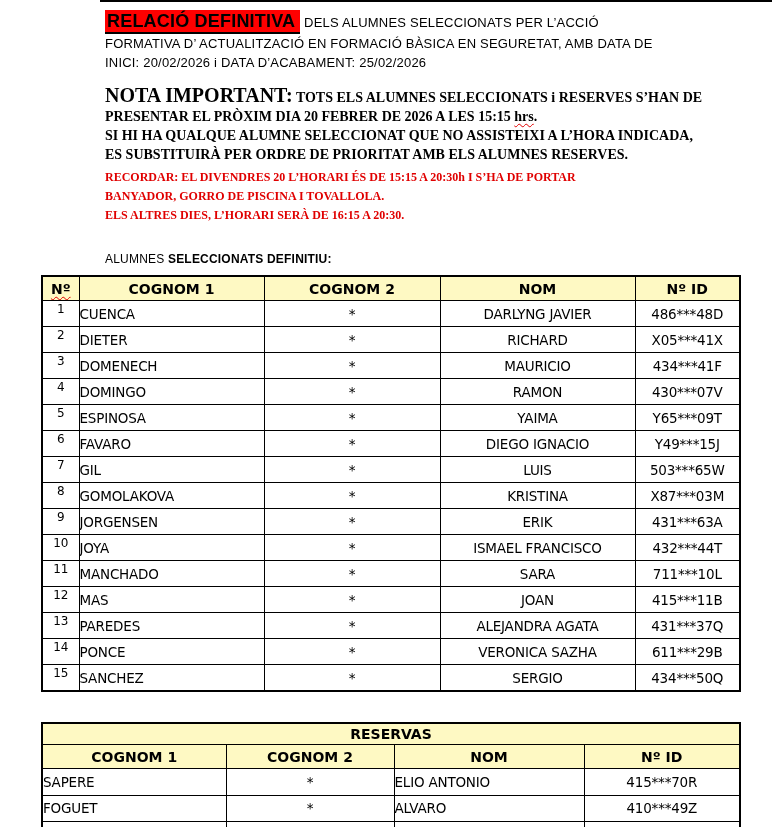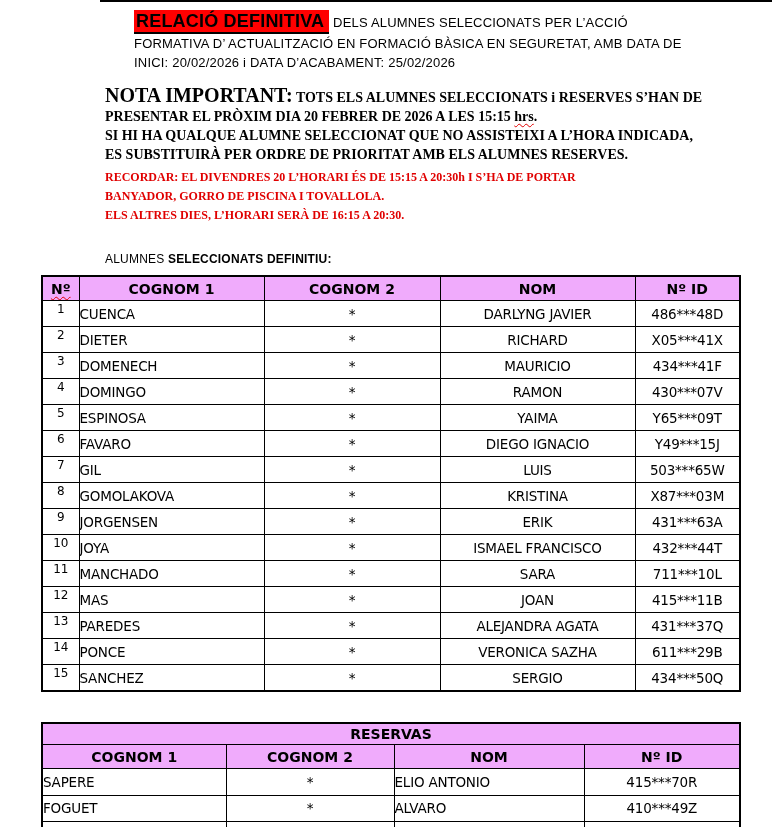--- a/index.html
+++ b/index.html
@@ -19,21 +19,20 @@
     background: #000;
   }
 
   
   .textblock { padding: 10px 40px 0 105px; }
 
   .intro {
     font-size: 13px;
     line-height: 19px;
     letter-spacing: 0.2px;
-    margin-left: 29px;
   }
   .title-highlight {
     display: inline-block;
     background: #ff0000;
     color: #000;
     font-weight: bold;
     font-size: 18px;
     line-height: 22px;
     padding: 0 5px 0 2px;
     border-bottom: 2px solid #000;
@@ -76,21 +75,21 @@
   table {
     border-collapse: collapse;
     table-layout: fixed;
     margin-left: 41px;
     width: 698px;
     border: 2px solid #000;
     font-family: "DejaVu Sans", "Liberation Sans", sans-serif;
   }
   th, td { border: 1px solid #000; overflow: hidden; white-space: nowrap; }
   th {
-    background: #f0abfc;
+    background: #fef9c3;
     font-weight: bold;
     font-size: 14px;
     text-align: center;
     height: 21px;
     padding: 1px 0;
   }
   td {
     font-size: 13.5px;
     height: 23px;
     text-align: center;

